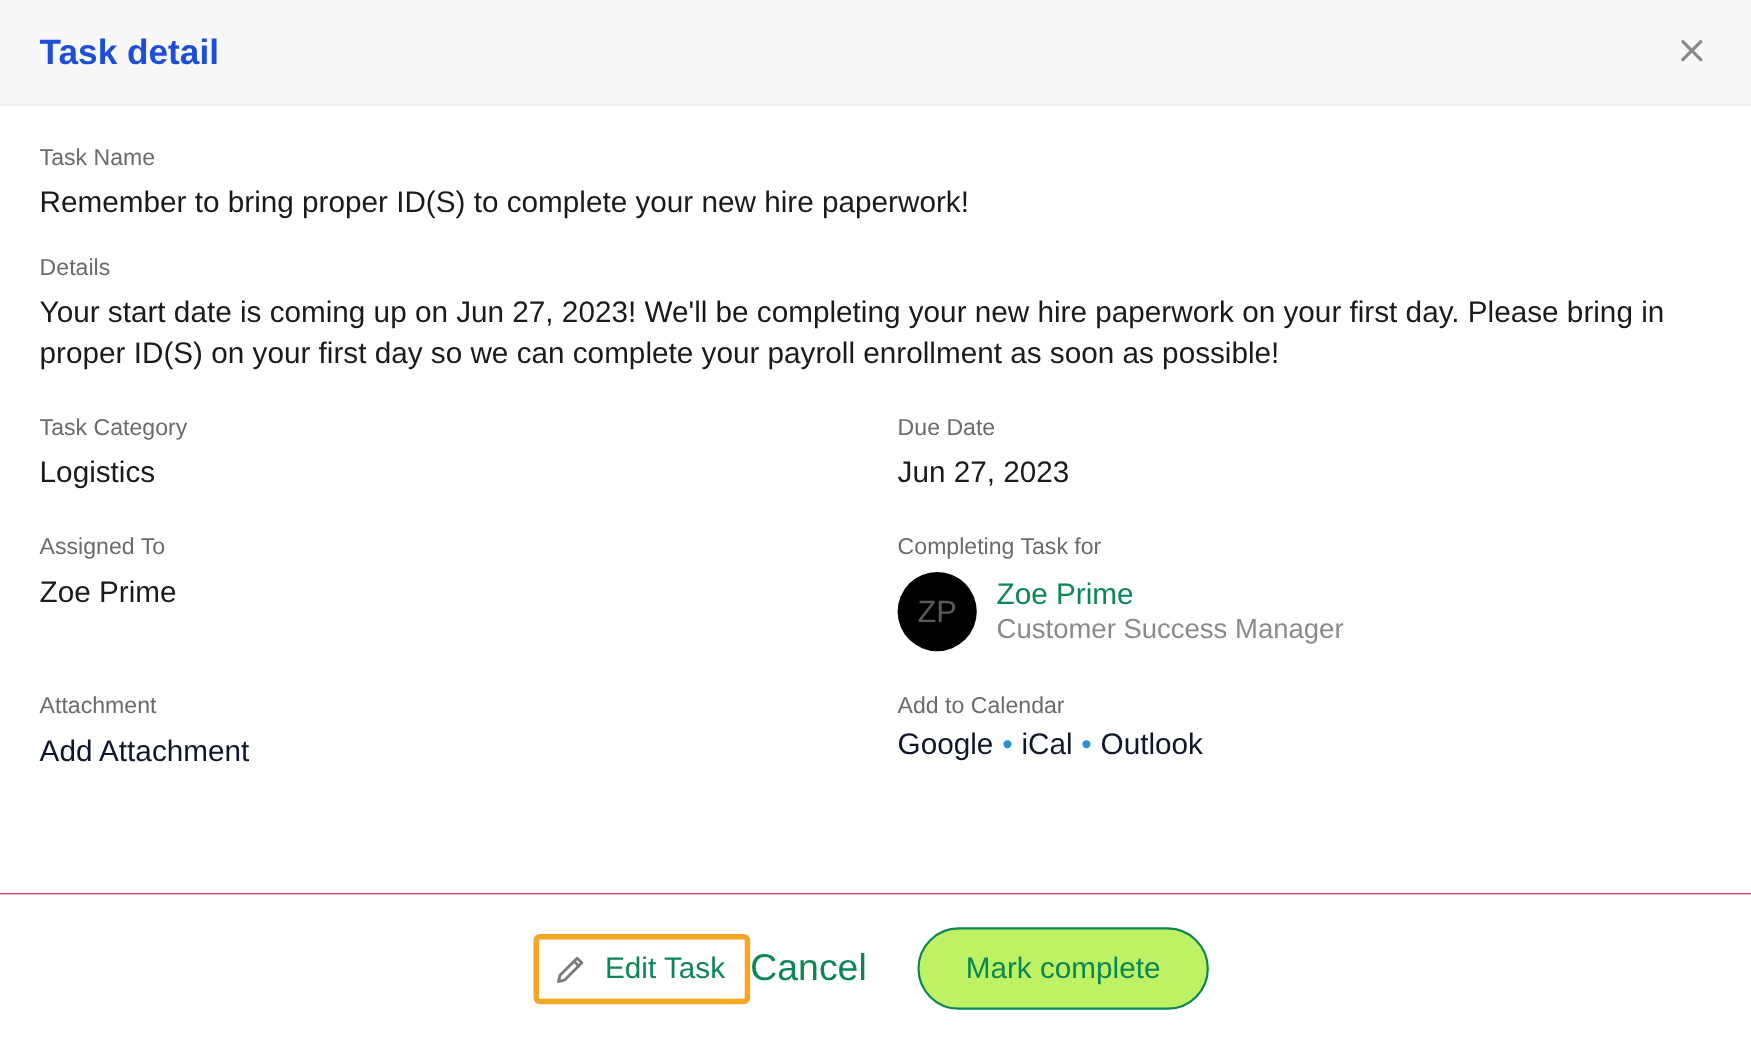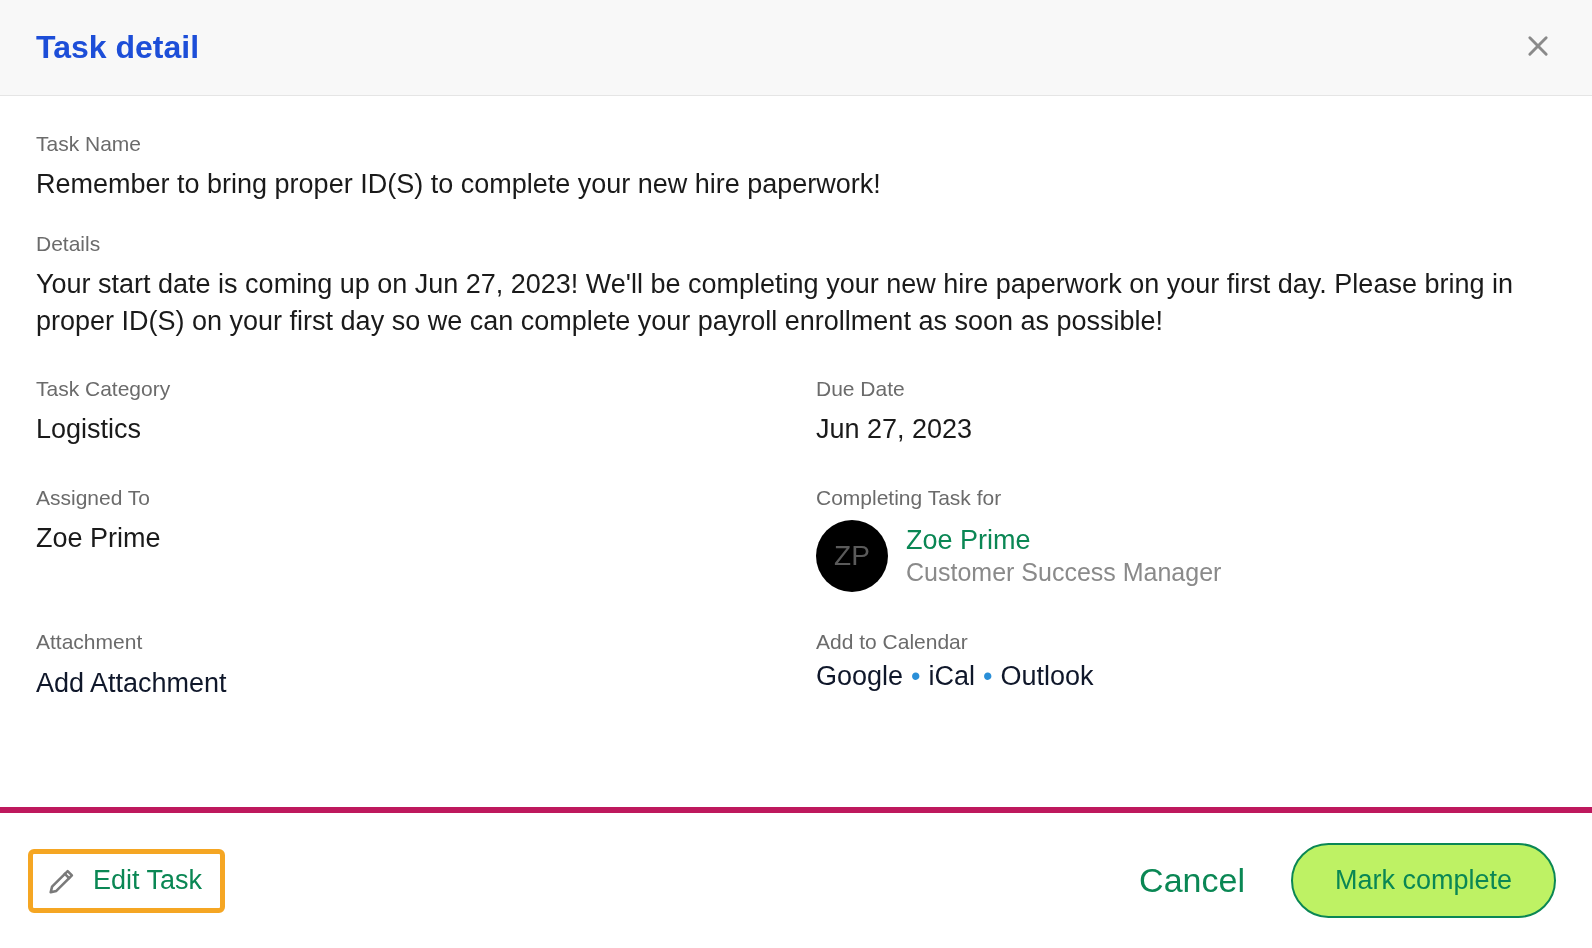--- a/index.html
+++ b/index.html
@@ -108,25 +108,25 @@
   .calendar-links {
     font-size: 27px;
     display: flex;
     align-items: center;
     gap: 8px;
   }
   .cal-dot {
     color: #2a8fd8;
   }
   .dialog-footer {
-    border-top: 6px solid #be185d;
+    border-top: 1px solid #be185d;
     padding: 30px 36px 30px 28px;
     display: flex;
     align-items: center;
-    justify-content: space-between;
+    justify-content: center;
   }
   .footer-right {
     display: flex;
     align-items: center;
     gap: 46px;
   }
   .edit-task-wrap {
     border: 5px solid #f5a623;
     border-radius: 6px;
     padding: 10px 18px 10px 12px;

